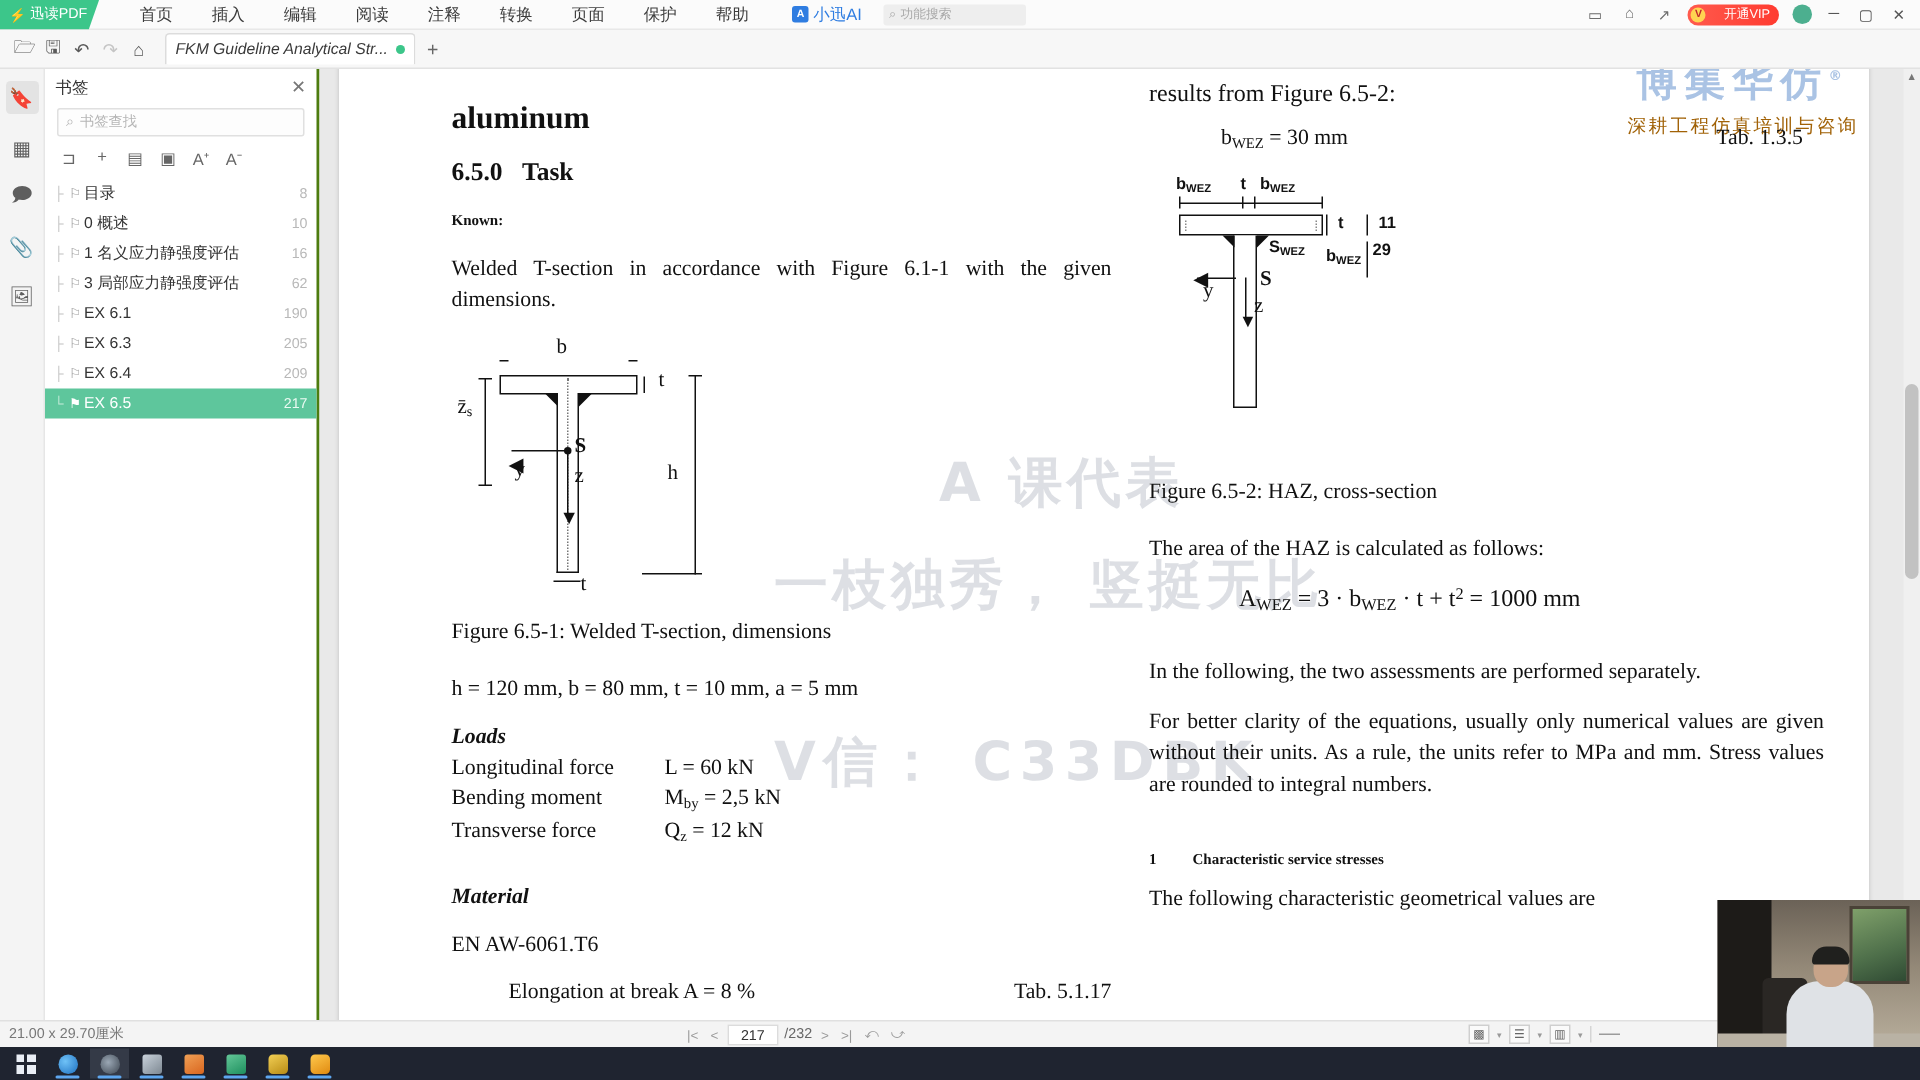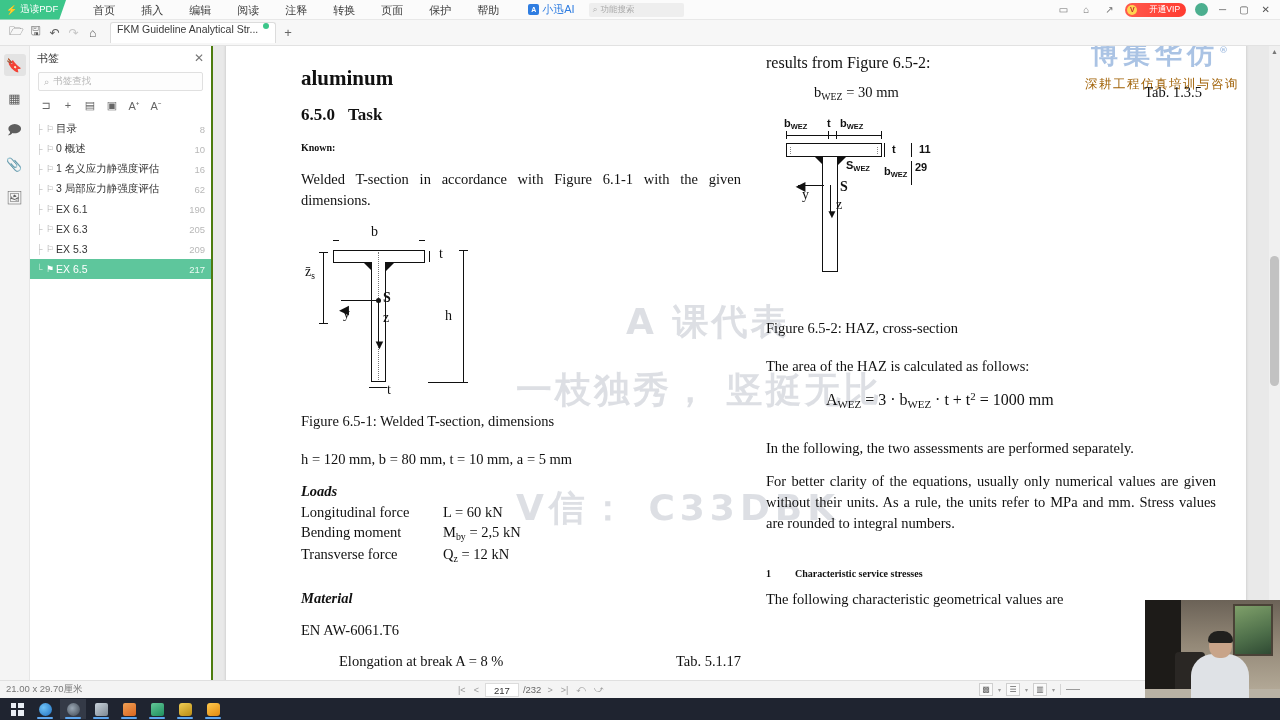--- a/index.html
+++ b/index.html
@@ -68,22 +68,22 @@
     background: #f7f7f7; border-bottom: 1px solid #e2e2e2;
     display: flex; align-items: center; padding-left: 7px;
   }
   .tb-icon {
     width: 19px; height: 19px; display: flex; align-items: center;
     justify-content: center; color: #5a5a5a; font-size: 12px; cursor: default;
   }
   .doc-tab {
     margin-left: 8px; height: 21px; min-width: 150px; max-width: 170px;
     background: #ffffff; border: 1px solid #dcdcdc; border-bottom: none;
-    border-radius: 3px 3px 0 0; display: flex; align-items: flex-start;
-    padding: 0 6px; gap: 5px; font-size: 10.5px; color: #3a3a3a;
+    border-radius: 3px 3px 0 0; display: flex; align-items: center;
+    padding: 0 6px; gap: 5px; font-size: 10.5px; color: #3a3a3a; font-style: italic;
   }
   .doc-tab .tname { overflow: hidden; text-overflow: ellipsis; white-space: nowrap; flex: 1; }
   .tab-dot { width: 6px; height: 6px; border-radius: 50%; background: #3cc68a; }
   .tab-plus { margin-left: 8px; font-size: 13px; color: #666; cursor: default; }
 
   
   .rail {
     position: absolute; left: 0; top: 46px; width: 30px; height: 634px;
     background: #f4f4f4; border-right: 1px solid #e6e6e6;
     display: flex; flex-direction: column; align-items: center; padding-top: 8px; gap: 11px;
@@ -386,21 +386,21 @@
       </div>
       <div class="bm-row">
         <span class="bm-tree">├</span>
         <span class="bm-flag">⚐</span>
         <span class="bm-label">EX 6.3</span>
         <span class="bm-page">205</span>
       </div>
       <div class="bm-row">
         <span class="bm-tree">├</span>
         <span class="bm-flag">⚐</span>
-        <span class="bm-label">EX 5.3</span>
+        <span class="bm-label">EX 6.4</span>
         <span class="bm-page">209</span>
       </div>
       <div class="bm-row selected">
         <span class="bm-tree">└</span>
         <span class="bm-flag">⚑</span>
         <span class="bm-label">EX 6.5</span>
         <span class="bm-page">217</span>
       </div>
     </div>
   </div>

